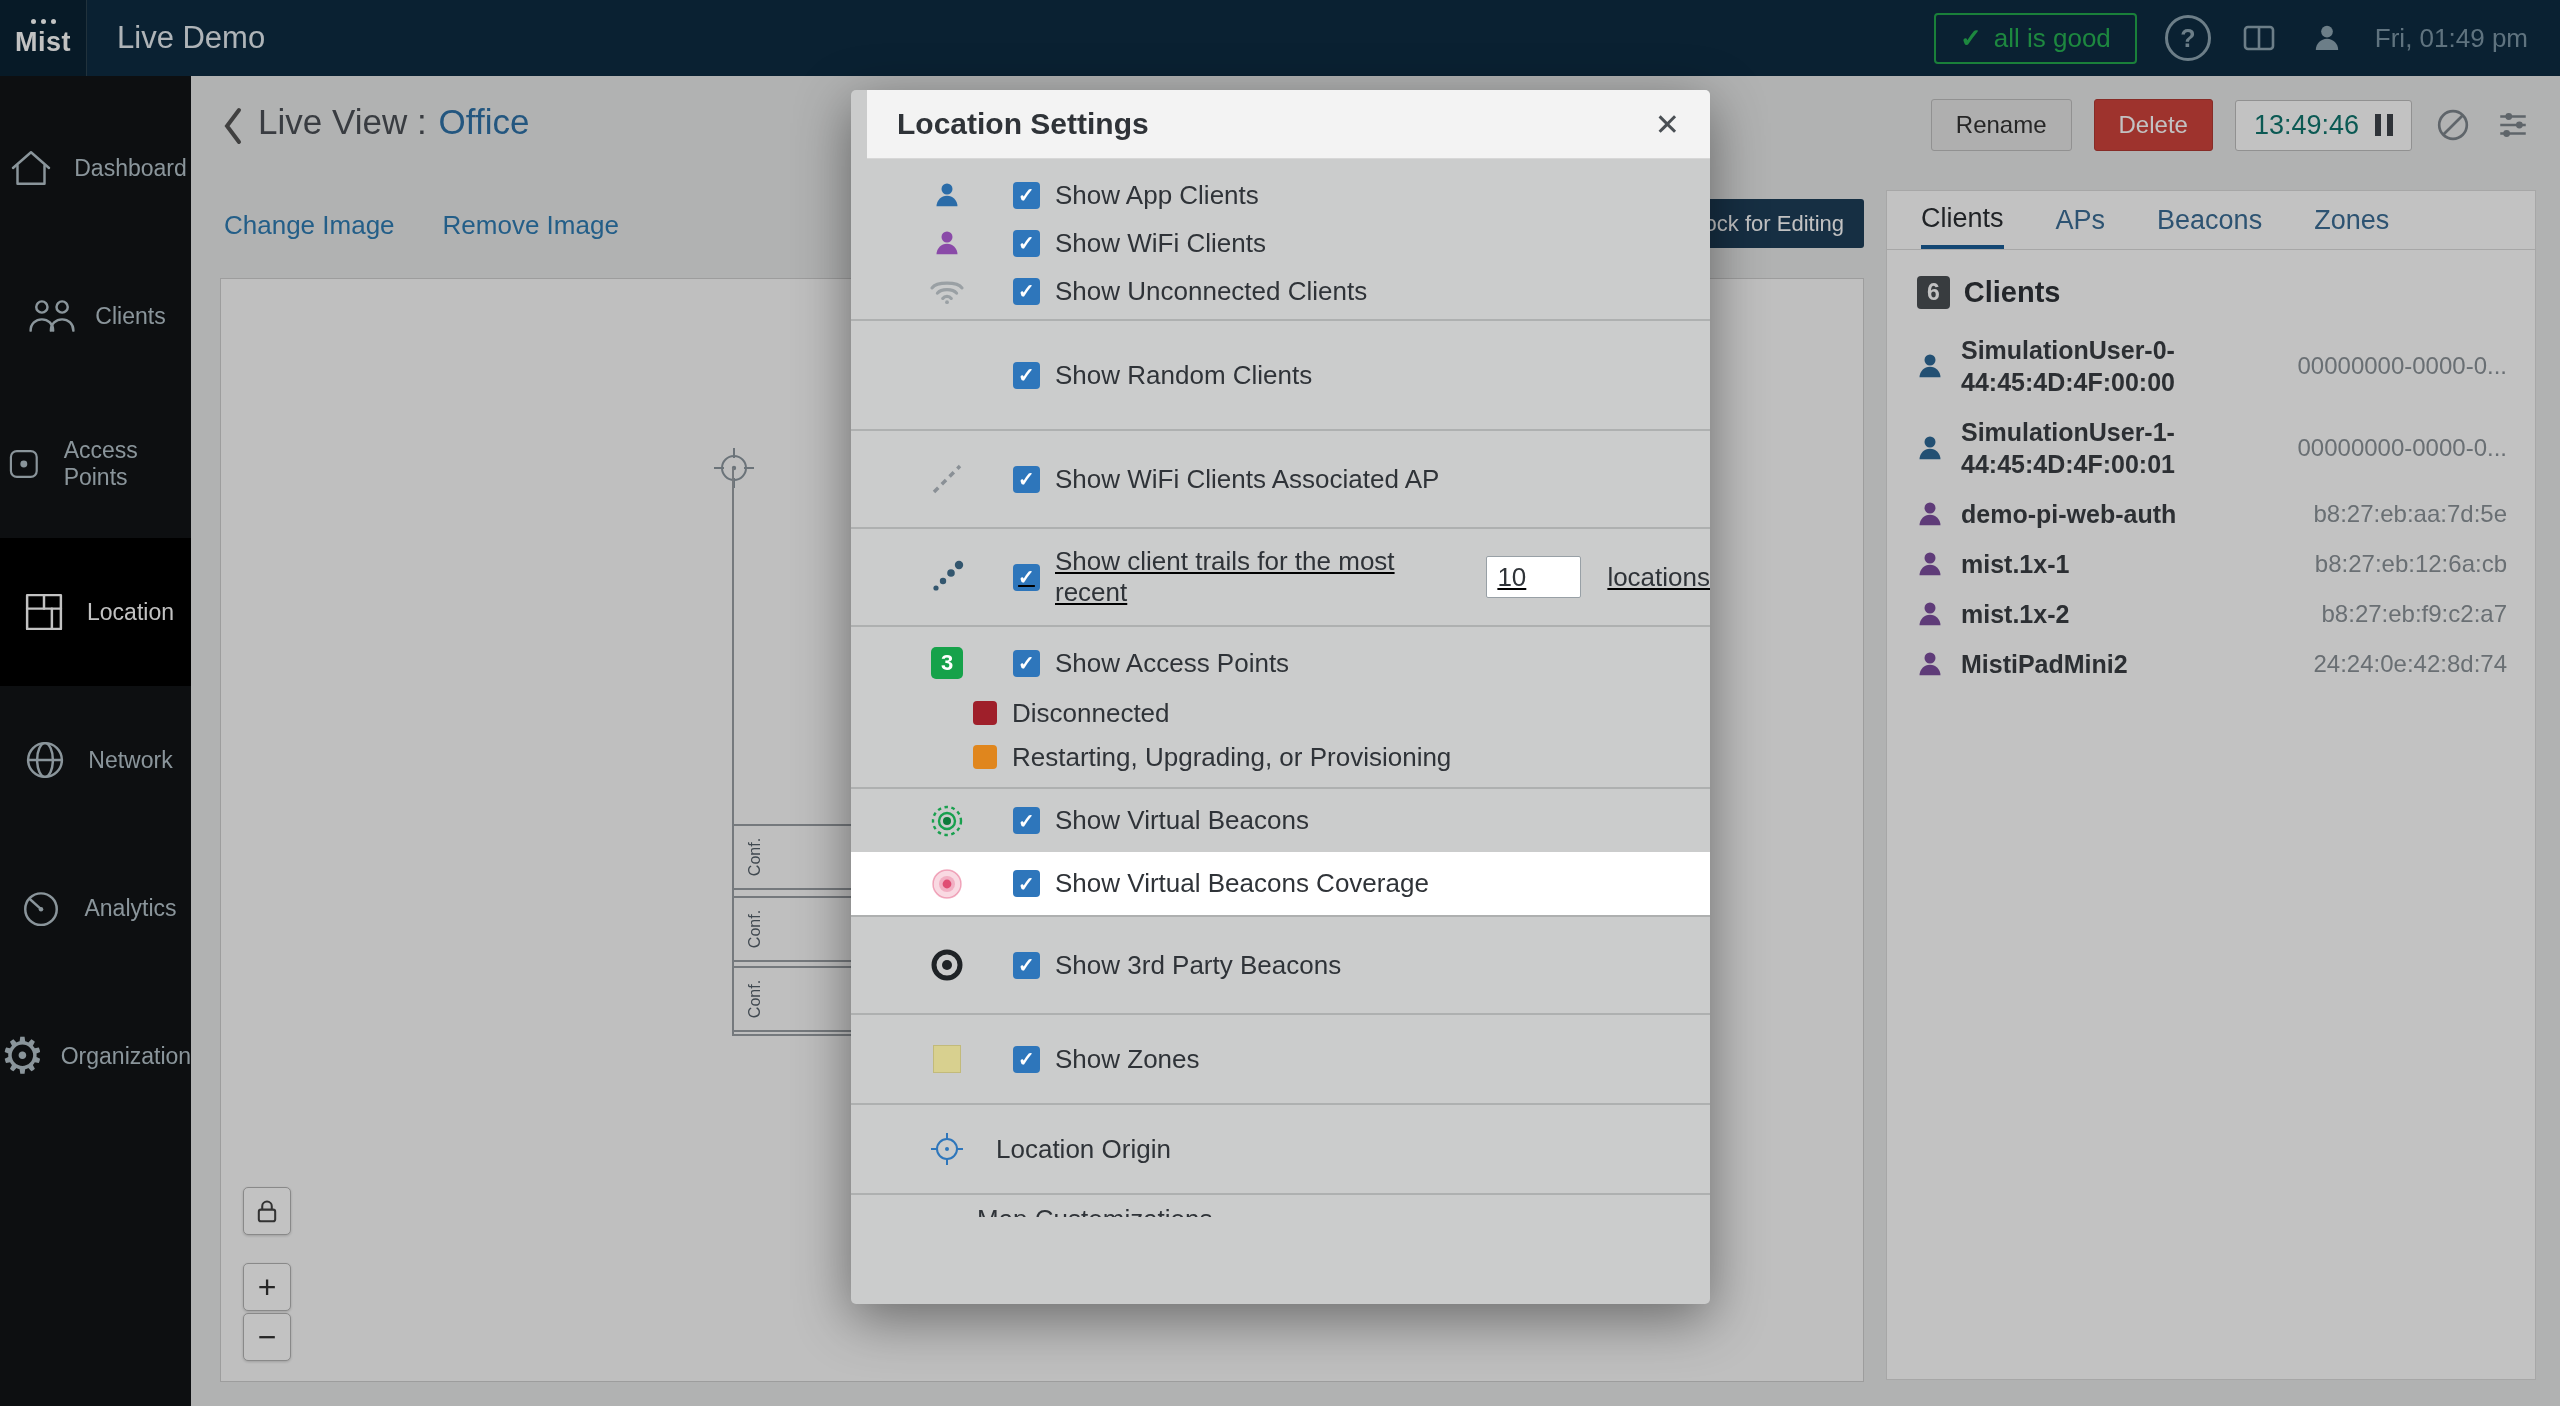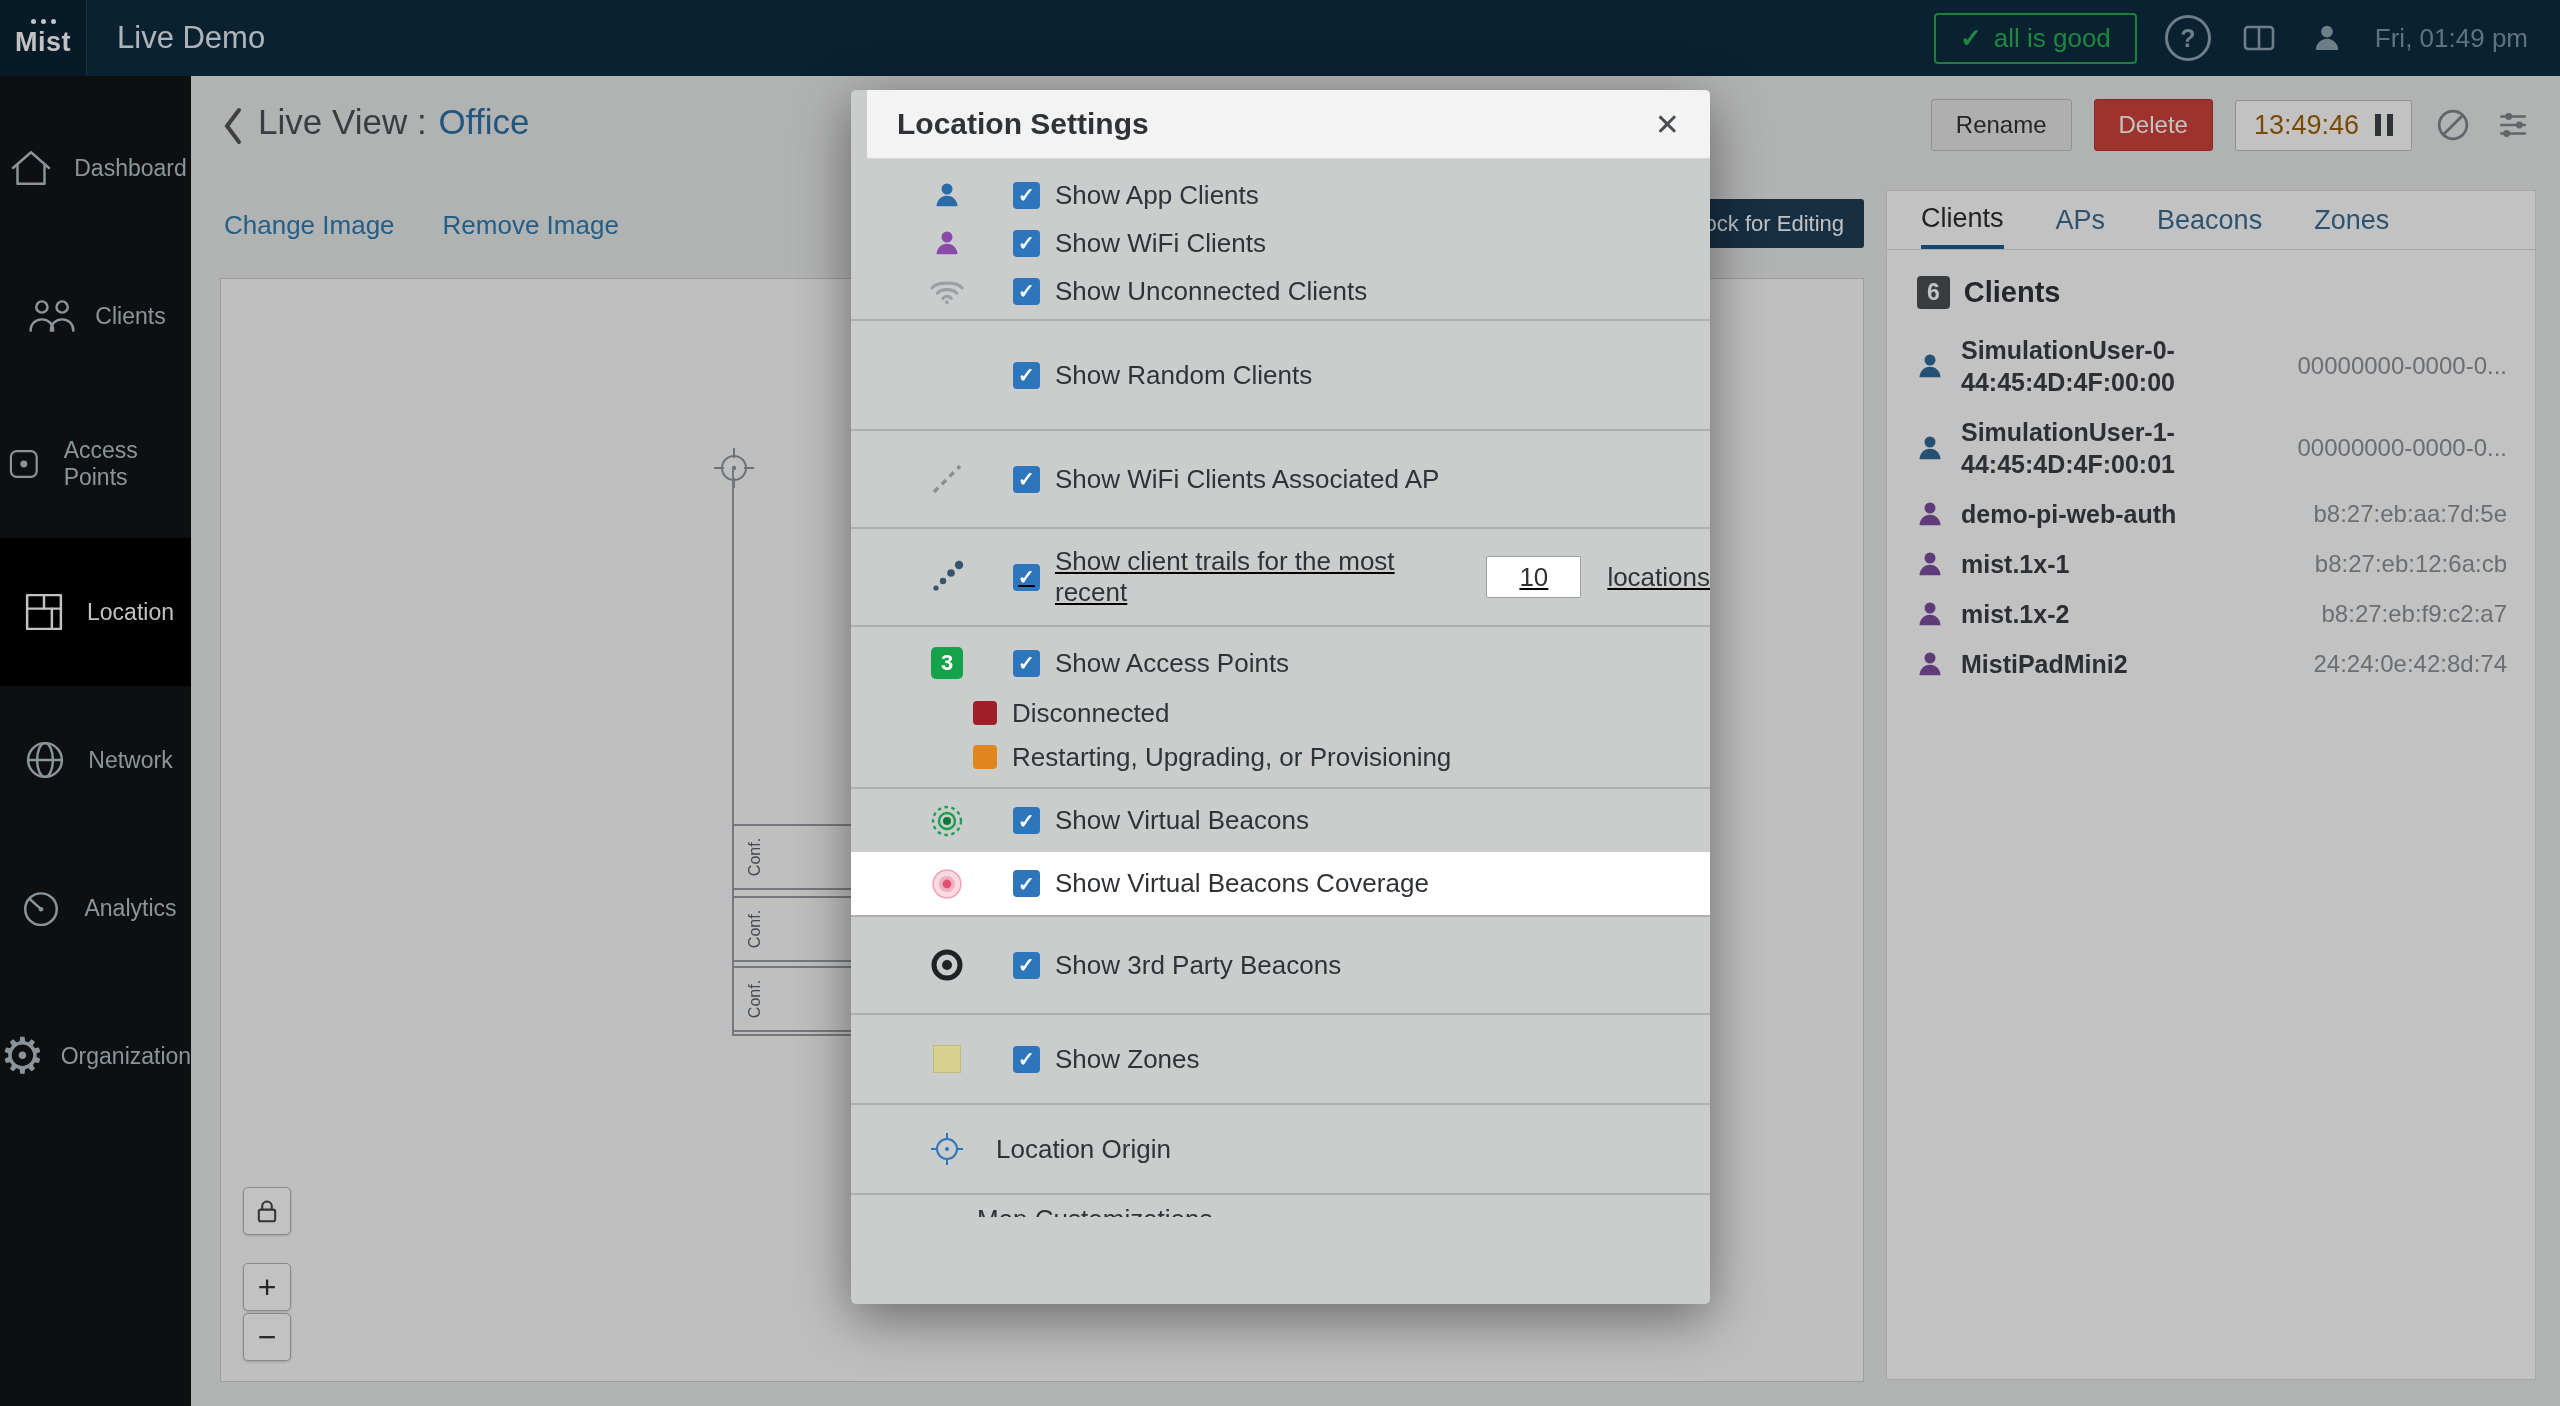--- a/index.html
+++ b/index.html
@@ -29,21 +29,21 @@
   .side-label{font-size:23px;}
 
   
   .back-btn{position:absolute;left:214px;top:100px;width:38px;height:52px;cursor:pointer;display:flex;align-items:center;justify-content:center;}
   .page-title{position:absolute;left:258px;top:102px;font-size:35px;color:#4b5056;}
   .title-name{color:#2e72a8;margin-left:12px;cursor:pointer;}
   .header-actions{position:absolute;top:99px;right:28px;display:flex;align-items:center;gap:22px;z-index:5;}
   .btn{border-radius:3px;font-size:24px;padding:11px 24px;cursor:pointer;display:flex;align-items:center;}
   .btn-rename{background:#e6e6e6;border:1px solid #bfbfbf;color:#333;}
   .btn-delete{background:#d0433c;border:1px solid #b23a34;color:#fff;}
-  .time-box{background:#fff;border:1px solid #bfbfbf;color:#a16207;font-size:27px;padding:9px 18px;border-radius:3px;display:flex;align-items:center;gap:16px;cursor:pointer;}
+  .time-box{background:#fff;border:1px solid #bfbfbf;color:#0f766e;font-size:27px;padding:9px 18px;border-radius:3px;display:flex;align-items:center;gap:16px;cursor:pointer;}
   .pause{display:flex;gap:6px;}
   .pause i{width:6px;height:22px;background:#3f444a;display:block;}
   .hdr-icon{width:38px;height:38px;display:flex;align-items:center;justify-content:center;cursor:pointer;}
   .hdr-icon:first-of-type{margin-left:18px;}
 
   
   .toolbar-links{position:absolute;left:224px;top:202px;display:flex;gap:48px;align-items:center;height:46px;}
   .tb-link{color:#2f7cb3;font-size:26px;cursor:pointer;}
   .lock-btn{position:absolute;top:199px;right:696px;height:49px;background:#1d3e59;color:#fff;font-size:22px;display:flex;align-items:center;gap:12px;padding:0 20px;border-radius:3px;cursor:pointer;white-space:nowrap;}
 
@@ -102,21 +102,21 @@
   .sec-d{padding:24px 0;text-decoration:underline;}
   .sec-e{padding:8px 0;}
   .sec-e .main-row{height:56px;}
   .sec-f .m-row{height:63px;}
   .row-hl{background:#fff;}
   .sec-g{padding:24px 0;}
   .sec-h{padding:20px 0;}
   .sec-i{padding:20px 0;}
   .m-partial{height:22px;overflow:hidden;padding-left:126px;}
   .m-partial .m-label{margin-left:0;line-height:48px;}
-  .trails-input{width:95px;height:42px;margin-left:18px;border:1px solid #98a0a6;background:#fff;font-size:26px;padding:0 10px;color:#2f3338;border-radius:2px;font-family:"Liberation Sans",sans-serif;box-sizing:border-box;text-align:center;}
+  .trails-input{width:95px;height:42px;margin-left:18px;border:1px solid #98a0a6;background:#fff;font-size:26px;padding:0 10px;color:#2f3338;border-radius:2px;font-family:"Liberation Sans",sans-serif;box-sizing:border-box;}
   .post-label{margin-left:26px;}
   .ap-badge{width:32px;height:32px;border-radius:5px;background:#16a24a;color:#fff;font-size:22px;font-weight:bold;display:flex;align-items:center;justify-content:center;}
   .zone-sq{width:28px;height:28px;background:#d8d08f;border:1px solid #c2ba7a;box-sizing:border-box;}
 </style>
 </head>
 <body>
 
 <div id="app">
 
   <header class="topbar">

